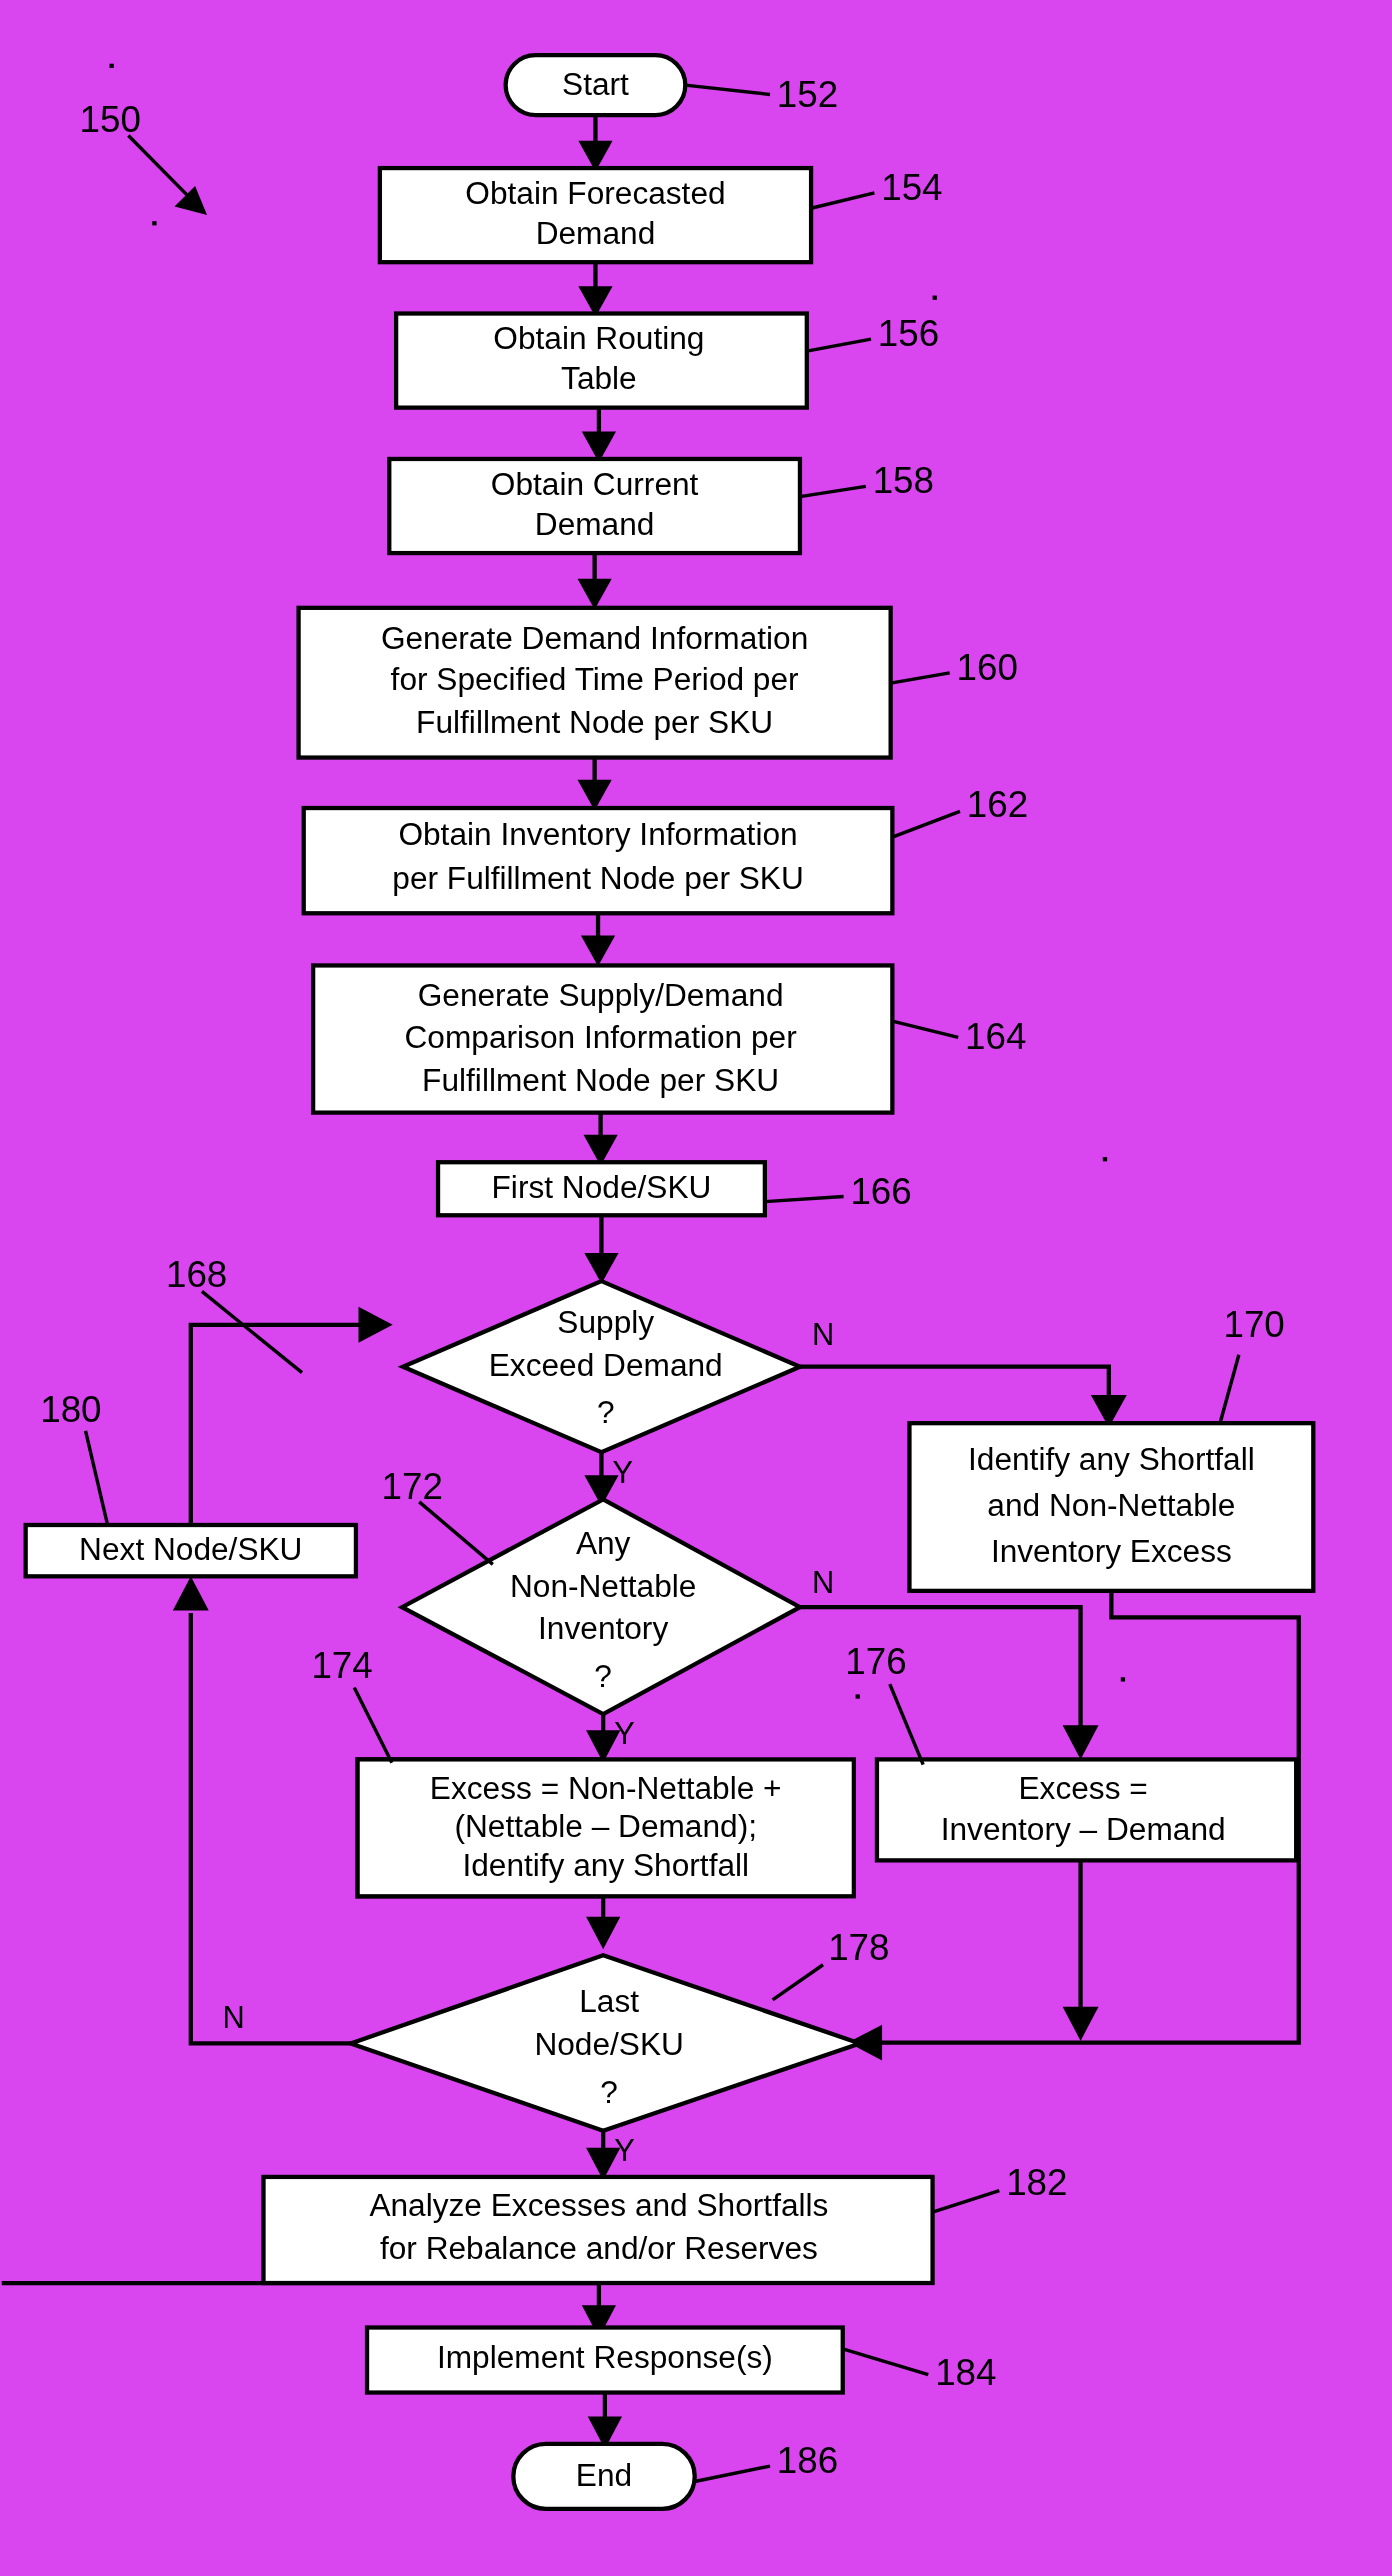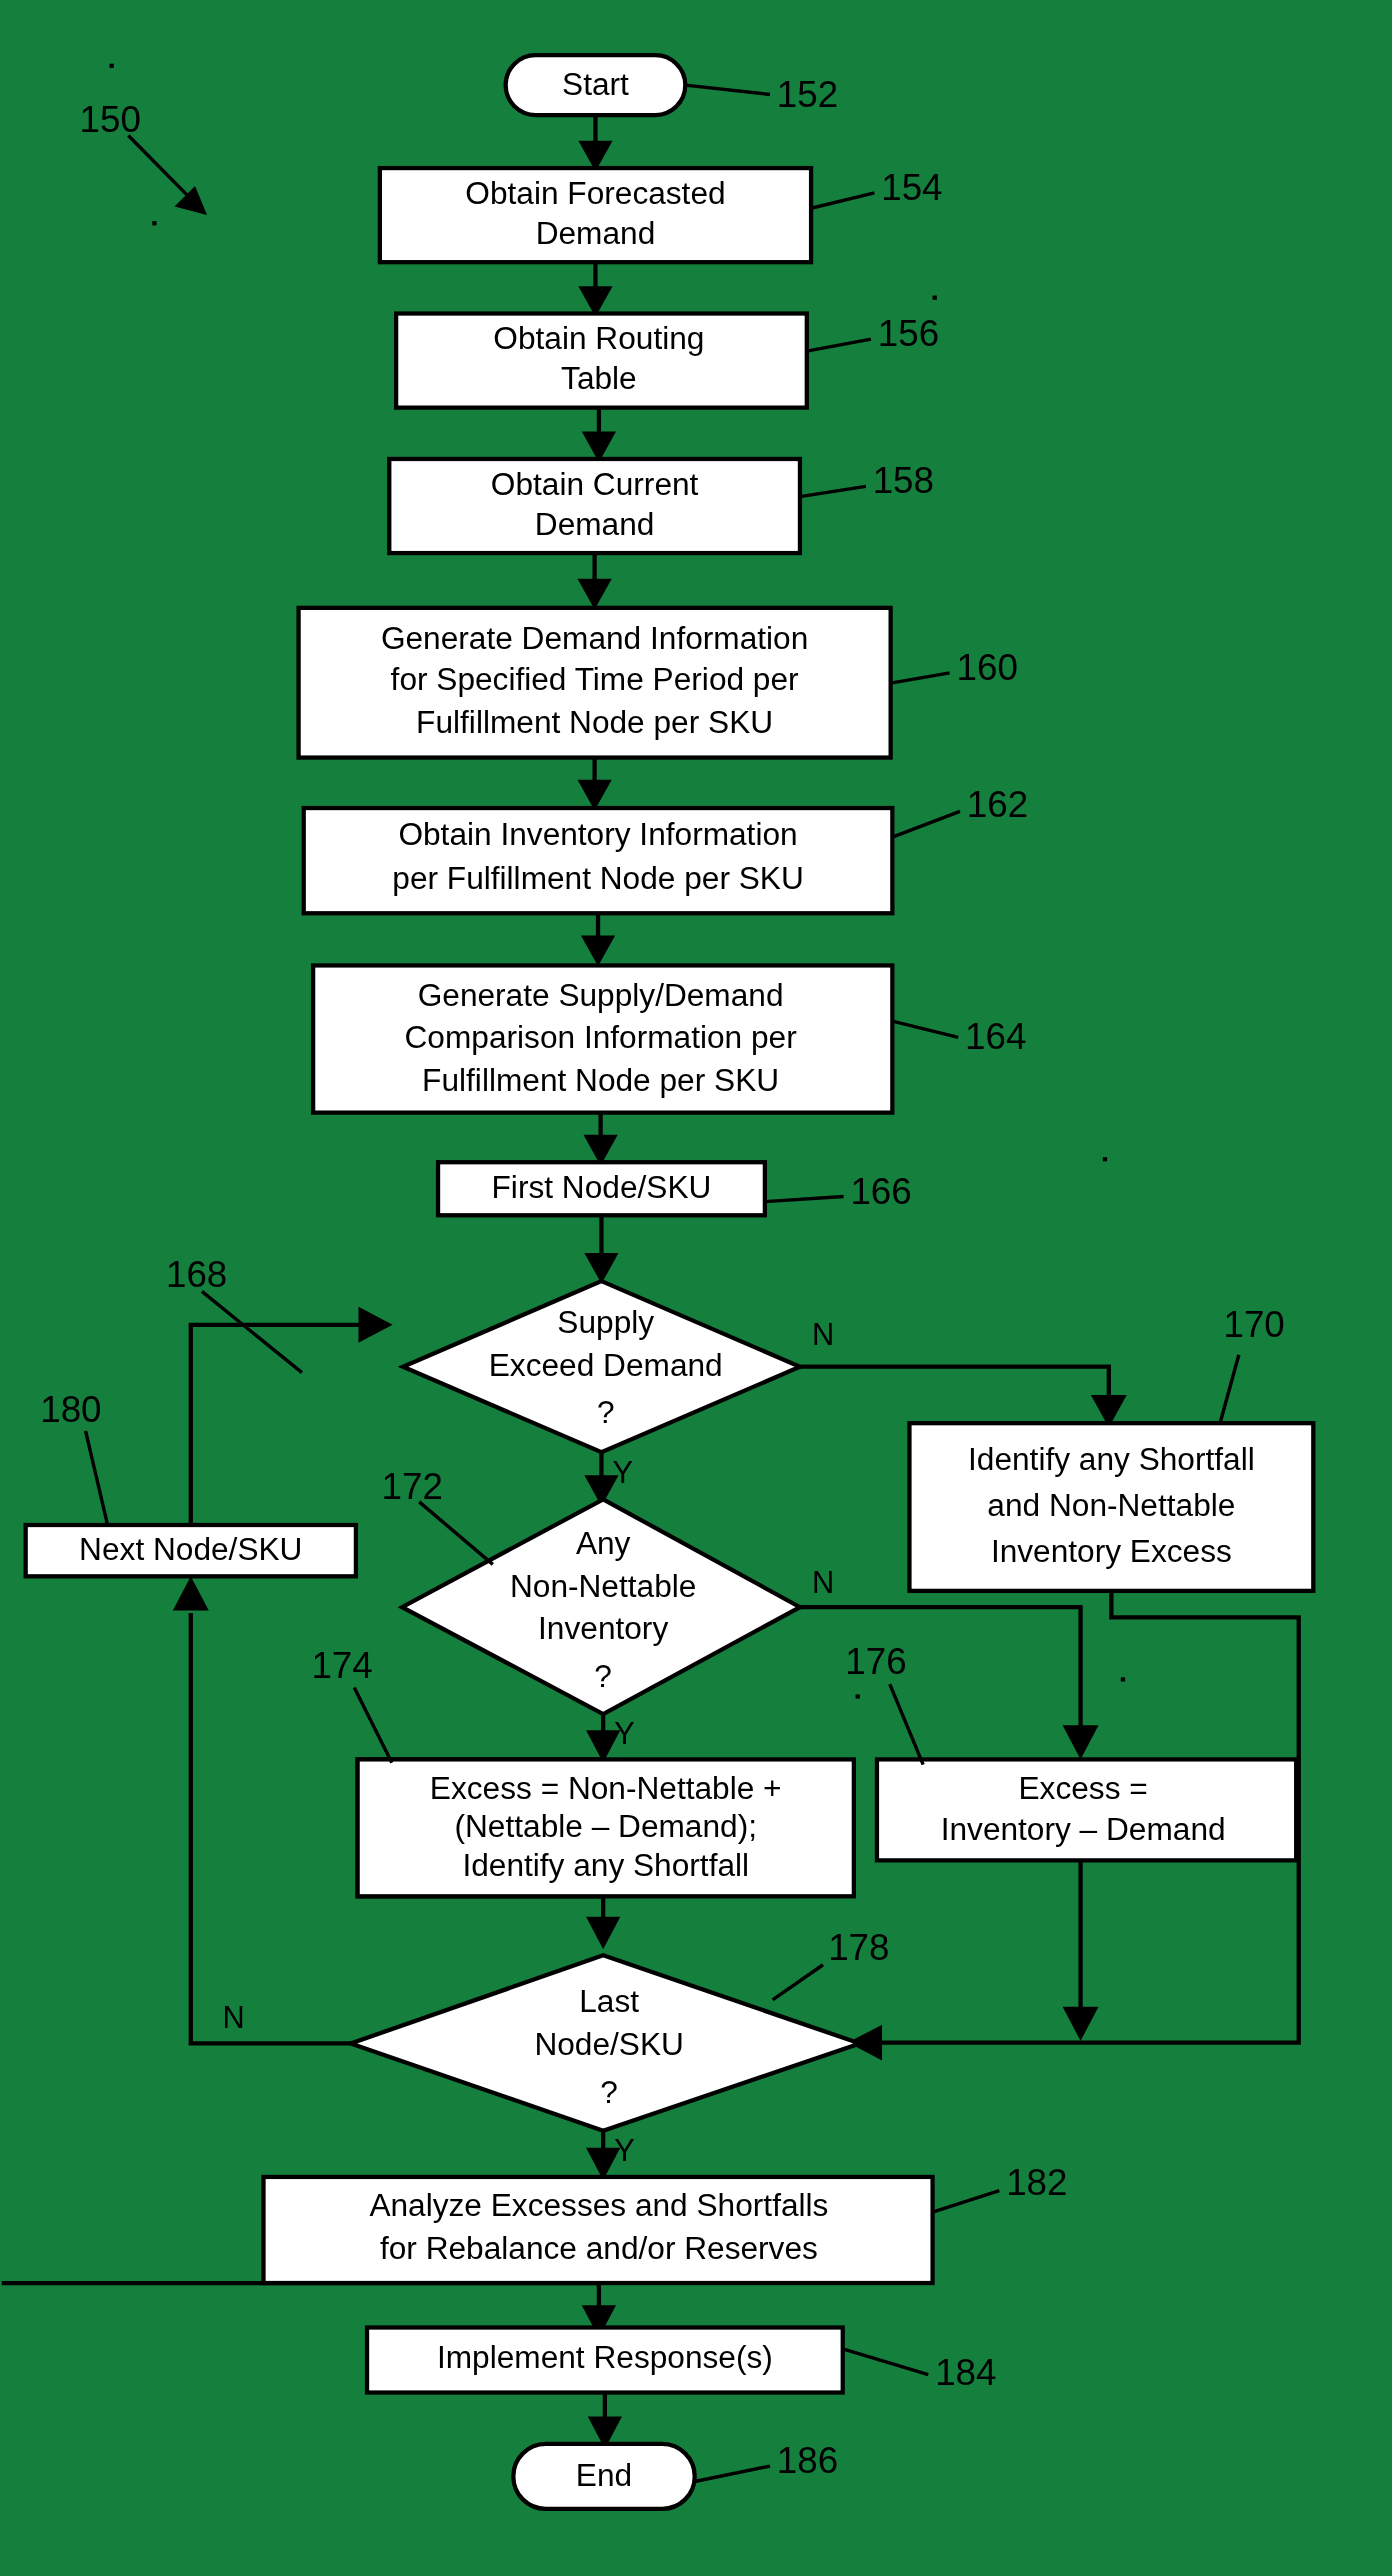--- a/index.html
+++ b/index.html
@@ -8,21 +8,21 @@
     padding: 0;
     background: #ffffff;
   }
   body {
     font-family: "Liberation Sans", sans-serif;
   }
   #figure {
     position: relative;
     width: 1392px;
     height: 2576px;
-    background: #15803d;
+    background: #d946ef;
     overflow: hidden;
   }
   svg.flow {
     position: absolute;
     top: 0;
     left: 0;
     width: 1392px;
     height: 2576px;
   }
   

